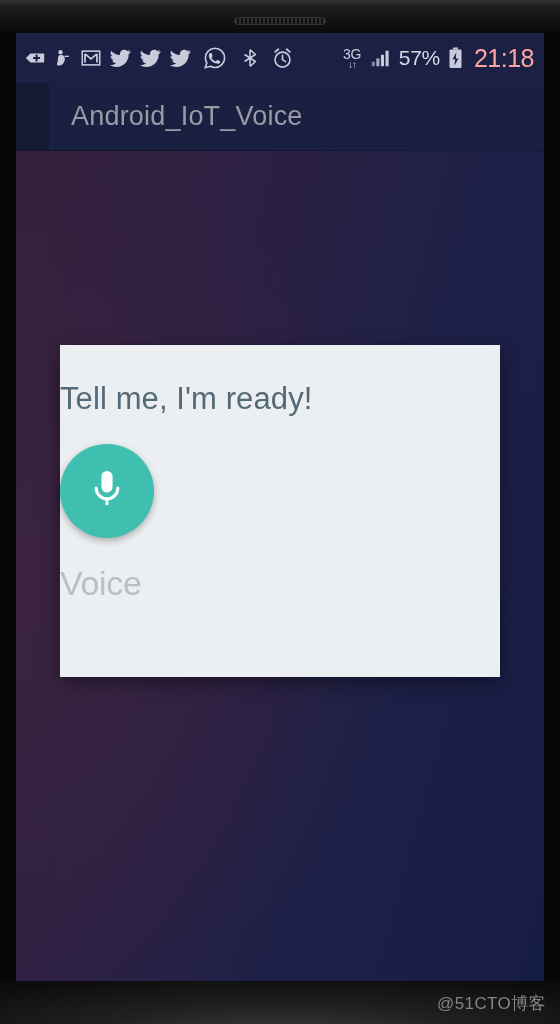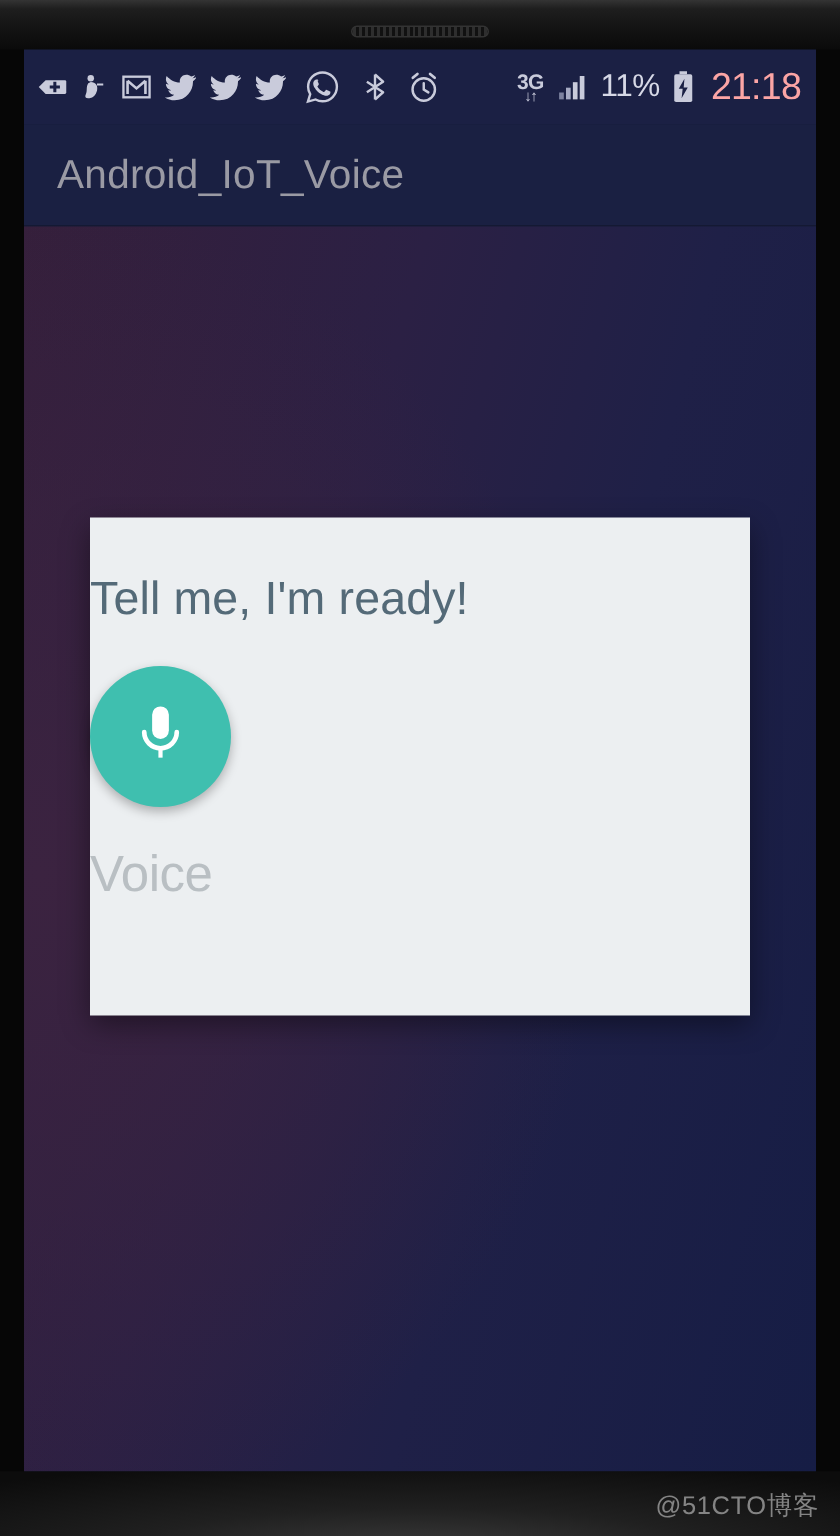--- a/index.html
+++ b/index.html
@@ -120,31 +120,32 @@
     letter-spacing: -0.5px;
     margin-left: 3px;
   }
   #net-3g {
     display: flex;
     flex-direction: column;
     align-items: center;
     line-height: 1;
     color: #c9cbdb;
   }
-  #net-3g .g3 { font-size: 14px; font-weight: bold; letter-spacing: -0.5px;}
+  #net-3g .g3 { font-size: 14px; font-weight: normal; letter-spacing: -0.5px;}
   #net-3g .arrows { font-size: 10px; margin-top: -1px; letter-spacing: -1px; }
 
   
   #action-bar {
     height: 68px;
     background: #1a2042;
     display: flex;
     align-items: center;
     padding-left: 22px;
     border-bottom: 1px solid #141933;
+    margin-left: 33px;
   }
   #app-title {
     color: #9a9aa4;
     font-size: 27px;
     letter-spacing: 0.2px;
     font-family: "Liberation Sans", sans-serif;
   }
 
   
   #content {
@@ -284,21 +285,21 @@
 
         <span class="sb-icon">
           <svg width="24" height="22" viewBox="0 0 24 24">
             <rect x="3" y="16" width="3.4" height="5" fill="#7d82a0"></rect>
             <rect x="8" y="12.5" width="3.4" height="8.5" fill="#a7abc4"></rect>
             <rect x="13" y="8.5" width="3.4" height="12.5" fill="#c9cbdb"></rect>
             <rect x="18" y="4" width="3.4" height="17" fill="#c9cbdb"></rect>
           </svg>
         </span>
 
-        <span class="sb-text">11%</span>
+        <span class="sb-text">57%</span>
 
         <span class="sb-icon">
           <svg width="17" height="24" viewBox="0 0 16 24">
             <rect x="5.5" y="1.5" width="5" height="2" fill="#c9cbdb"></rect>
             <rect x="2" y="3.5" width="12" height="18.5" rx="1.2" fill="#c9cbdb"></rect>
             <path d="M8.8 6.5 L5 13.2 H7.6 L6.9 19.5 L11 12.4 H8.3 Z" fill="#1b2044"></path>
           </svg>
         </span>
 
         <span id="clock">21:18</span>

